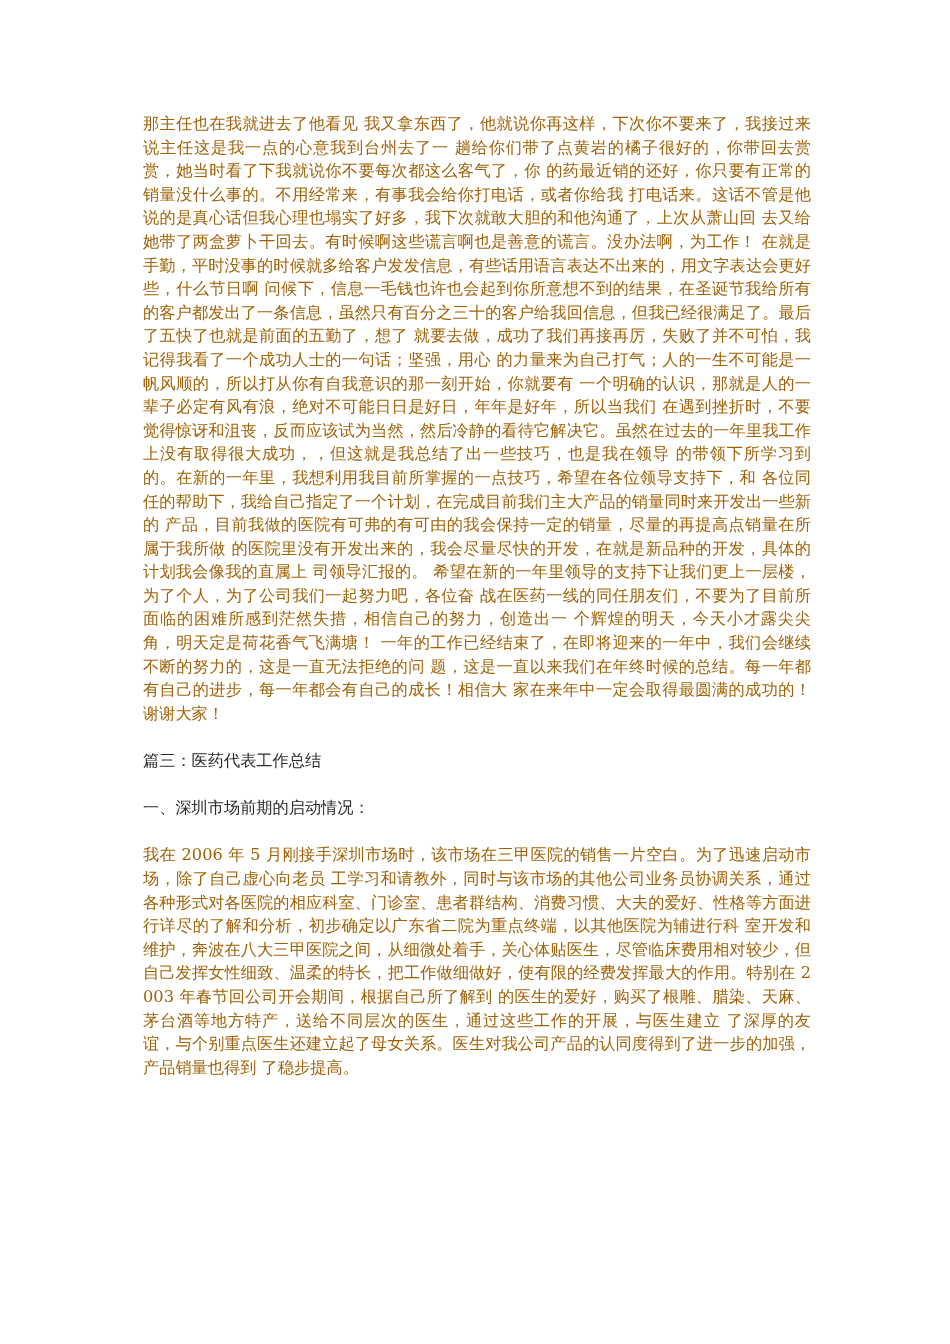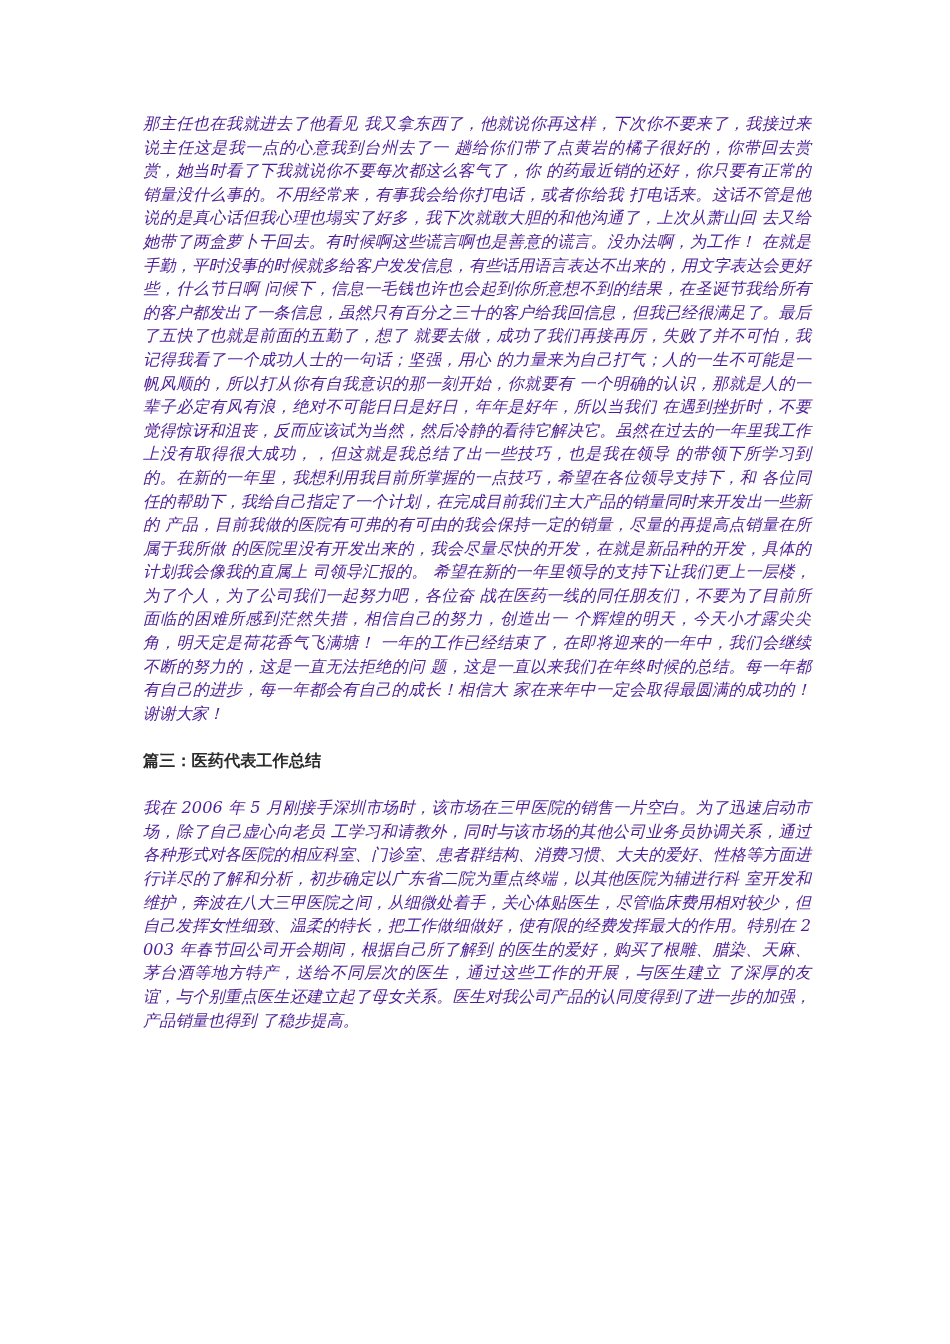--- a/index.html
+++ b/index.html
@@ -25,46 +25,45 @@
   .doc-body {
     width: 668px;
   }
   p.para {
     margin: 0 0 0 0;
     font-size: 16.2px;
     line-height: 23.6px;
     text-align: justify;
     text-justify: inter-ideograph;
     letter-spacing: 0.02px;
-    color: #4c1d95;
+    color: #a16207;
     word-break: break-all;
-    font-style: italic;
   }
   p.heading {
     margin: 0;
     font-size: 16.2px;
     line-height: 23.6px;
     text-align: left;
     color: #2b2b2b;
-    font-weight: bold;
   }
   p.heading + p.para,
   p.para + p.heading,
   p.heading + p.heading {
     margin-top: 23.6px;
   }
 </style>
 </head>
 <body>
 
 <div class="page">
   <div class="doc-body">
 
     <p class="para">那主任也在我就进去了他看见 我又拿东西了，他就说你再这样，下次你不要来了，我接过来说主任这是我一点的心意我到台州去了一 趟给你们带了点黄岩的橘子很好的，你带回去赏赏，她当时看了下我就说你不要每次都这么客气了，你 的药最近销的还好，你只要有正常的销量没什么事的。不用经常来，有事我会给你打电话，或者你给我 打电话来。这话不管是他说的是真心话但我心理也塌实了好多，我下次就敢大胆的和他沟通了，上次从萧山回 去又给她带了两盒萝卜干回去。有时候啊这些谎言啊也是善意的谎言。没办法啊，为工作！ 在就是手勤，平时没事的时候就多给客户发发信息，有些话用语言表达不出来的，用文字表达会更好些，什么节日啊 问候下，信息一毛钱也许也会起到你所意想不到的结果，在圣诞节我给所有的客户都发出了一条信息，虽然只有百分之三十的客户给我回信息，但我已经很满足了。最后了五快了也就是前面的五勤了，想了 就要去做，成功了我们再接再厉，失败了并不可怕，我记得我看了一个成功人士的一句话；坚强，用心 的力量来为自己打气；人的一生不可能是一帆风顺的，所以打从你有自我意识的那一刻开始，你就要有 一个明确的认识，那就是人的一辈子必定有风有浪，绝对不可能日日是好日，年年是好年，所以当我们 在遇到挫折时，不要觉得惊讶和沮丧，反而应该试为当然，然后冷静的看待它解决它。虽然在过去的一年里我工作上没有取得很大成功，，但这就是我总结了出一些技巧，也是我在领导 的带领下所学习到的。在新的一年里，我想利用我目前所掌握的一点技巧，希望在各位领导支持下，和 各位同任的帮助下，我给自己指定了一个计划，在完成目前我们主大产品的销量同时来开发出一些新的 产品，目前我做的医院有可弗的有可由的我会保持一定的销量，尽量的再提高点销量在所属于我所做 的医院里没有开发出来的，我会尽量尽快的开发，在就是新品种的开发，具体的计划我会像我的直属上 司领导汇报的。 希望在新的一年里领导的支持下让我们更上一层楼，为了个人，为了公司我们一起努力吧，各位奋 战在医药一线的同任朋友们，不要为了目前所面临的困难所感到茫然失措，相信自己的努力，创造出一 个辉煌的明天，今天小才露尖尖角，明天定是荷花香气飞满塘！ 一年的工作已经结束了，在即将迎来的一年中，我们会继续不断的努力的，这是一直无法拒绝的问 题，这是一直以来我们在年终时候的总结。每一年都有自己的进步，每一年都会有自己的成长！相信大 家在来年中一定会取得最圆满的成功的！ 谢谢大家！</p>
 
     <p class="heading">篇三：医药代表工作总结</p>
 
 
+    <p class="heading">一、深圳市场前期的启动情况：</p>
 
     <p class="para">我在 2006 年 5 月刚接手深圳市场时，该市场在三甲医院的销售一片空白。为了迅速启动市场，除了自己虚心向老员 工学习和请教外，同时与该市场的其他公司业务员协调关系，通过各种形式对各医院的相应科室、门诊室、患者群结构、消费习惯、大夫的爱好、性格等方面进行详尽的了解和分析，初步确定以广东省二院为重点终端，以其他医院为辅进行科 室开发和维护，奔波在八大三甲医院之间，从细微处着手，关心体贴医生，尽管临床费用相对较少，但自己发挥女性细致、温柔的特长，把工作做细做好，使有限的经费发挥最大的作用。特别在 2003 年春节回公司开会期间，根据自己所了解到 的医生的爱好，购买了根雕、腊染、天麻、茅台酒等地方特产，送给不同层次的医生，通过这些工作的开展，与医生建立 了深厚的友谊，与个别重点医生还建立起了母女关系。医生对我公司产品的认同度得到了进一步的加强，产品销量也得到 了稳步提高。</p>
 
   </div>
 </div>
 
 </body></html>

